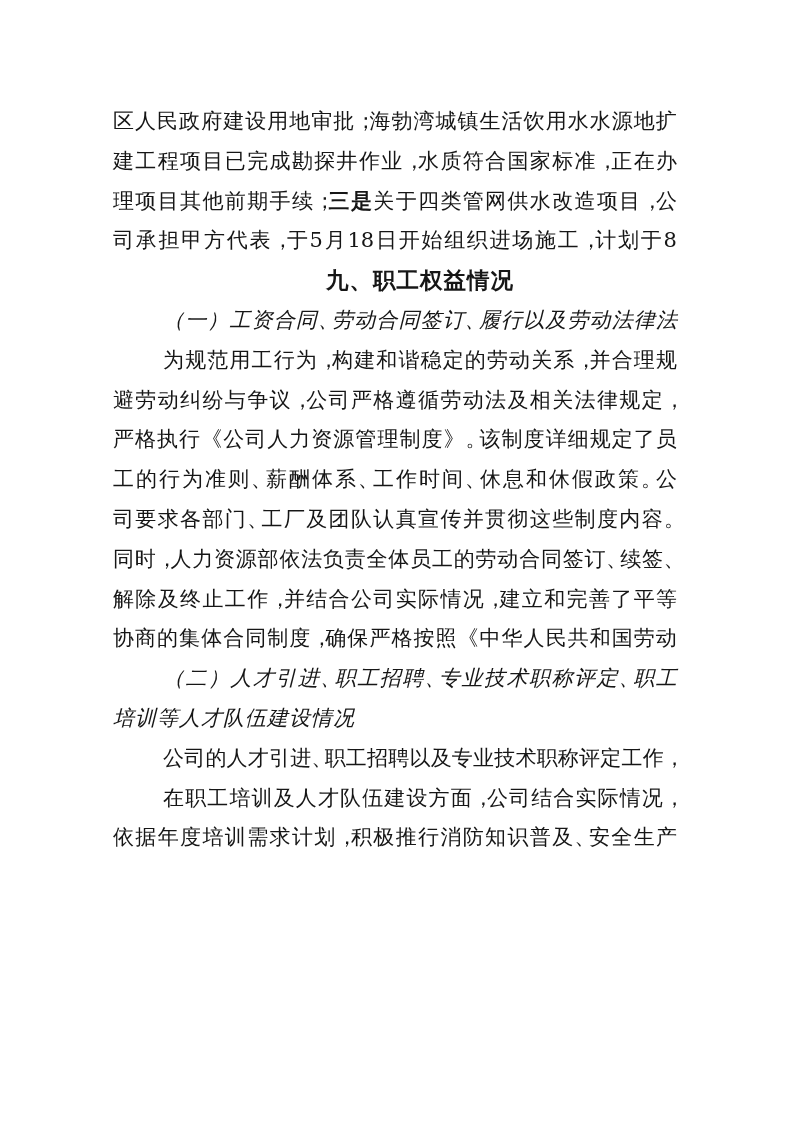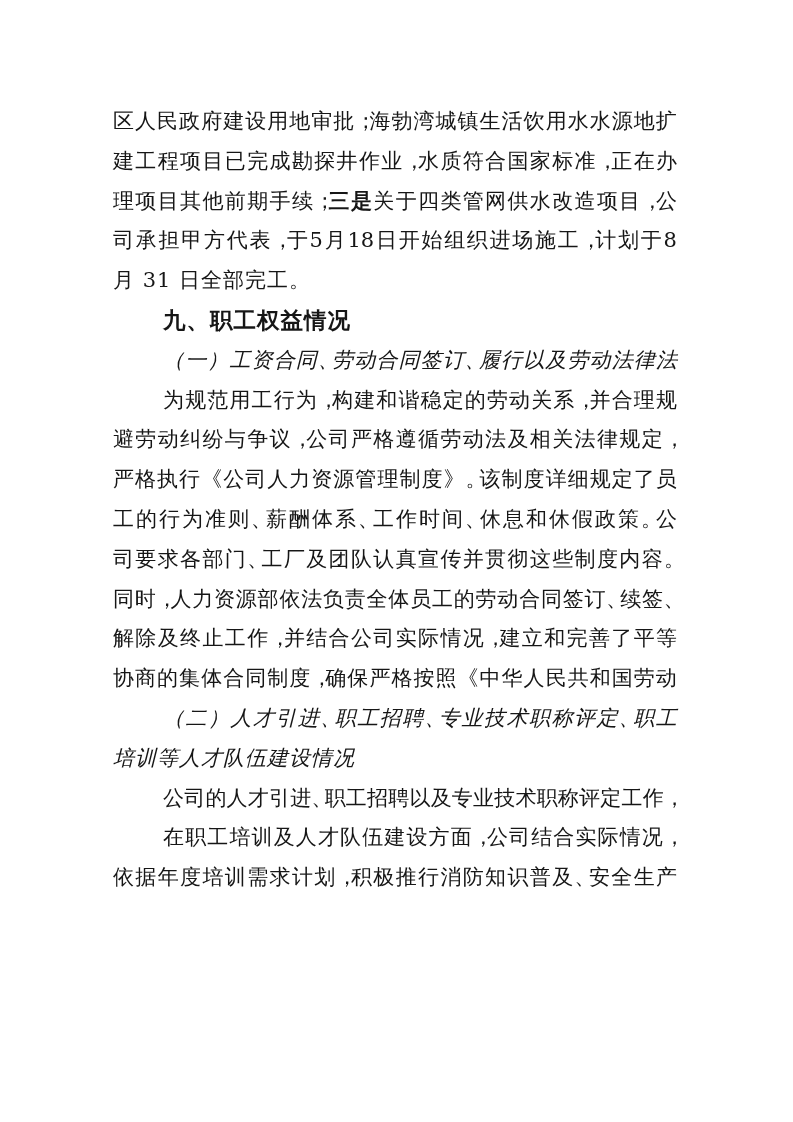--- a/index.html
+++ b/index.html
@@ -39,41 +39,41 @@
   .tok { display: inline-block; }
   .tok.punct {
     width: 13px;
     overflow: visible;
     text-align: left;
   }
   .style-heading .line {
     font-family: "DejaVu Sans", "Liberation Sans", sans-serif;
     font-weight: bold;
     font-size: 22.5px;
+    text-align: center;
   }
   .style-kaiti .line {
     font-style: italic;
   }
   .seg-bold {
     font-family: "DejaVu Sans", "Liberation Sans", sans-serif;
     font-weight: bold;
     font-style: normal;
   }
 </style>
 </head>
 <body>
 
 <div class="page" style="background: rgb(255, 255, 255); color: rgb(22, 22, 22);">
   <div class="content">
       <div class="block style-body">
         <div class="line just"><span class="tok">区</span><span class="tok">人</span><span class="tok">民</span><span class="tok">政</span><span class="tok">府</span><span class="tok">建</span><span class="tok">设</span><span class="tok">用</span><span class="tok">地</span><span class="tok">审</span><span class="tok">批</span><span class="tok punct">；</span><span class="tok">海</span><span class="tok">勃</span><span class="tok">湾</span><span class="tok">城</span><span class="tok">镇</span><span class="tok">生</span><span class="tok">活</span><span class="tok">饮</span><span class="tok">用</span><span class="tok">水</span><span class="tok">水</span><span class="tok">源</span><span class="tok">地</span><span class="tok">扩</span></div>
         <div class="line just"><span class="tok">建</span><span class="tok">工</span><span class="tok">程</span><span class="tok">项</span><span class="tok">目</span><span class="tok">已</span><span class="tok">完</span><span class="tok">成</span><span class="tok">勘</span><span class="tok">探</span><span class="tok">井</span><span class="tok">作</span><span class="tok">业</span><span class="tok punct">，</span><span class="tok">水</span><span class="tok">质</span><span class="tok">符</span><span class="tok">合</span><span class="tok">国</span><span class="tok">家</span><span class="tok">标</span><span class="tok">准</span><span class="tok punct">，</span><span class="tok">正</span><span class="tok">在</span><span class="tok">办</span></div>
         <div class="line just"><span class="tok">理</span><span class="tok">项</span><span class="tok">目</span><span class="tok">其</span><span class="tok">他</span><span class="tok">前</span><span class="tok">期</span><span class="tok">手</span><span class="tok">续</span><span class="tok punct">；</span><span class="tok seg-bold">三</span><span class="tok seg-bold">是</span><span class="tok">关</span><span class="tok">于</span><span class="tok">四</span><span class="tok">类</span><span class="tok">管</span><span class="tok">网</span><span class="tok">供</span><span class="tok">水</span><span class="tok">改</span><span class="tok">造</span><span class="tok">项</span><span class="tok">目</span><span class="tok punct">，</span><span class="tok">公</span></div>
         <div class="line just"><span class="tok">司</span><span class="tok">承</span><span class="tok">担</span><span class="tok">甲</span><span class="tok">方</span><span class="tok">代</span><span class="tok">表</span><span class="tok punct">，</span><span class="tok">于</span><span class="tok">5</span><span class="tok">月</span><span class="tok">18</span><span class="tok">日</span><span class="tok">开</span><span class="tok">始</span><span class="tok">组</span><span class="tok">织</span><span class="tok">进</span><span class="tok">场</span><span class="tok">施</span><span class="tok">工</span><span class="tok punct">，</span><span class="tok">计</span><span class="tok">划</span><span class="tok">于</span><span class="tok">8</span></div>
-        <div class="line plain"><span class="seg">月 31 日全部完工。</span></div>
       </div>
       <div class="block style-heading">
         <div class="line plain indent"><span class="seg">九、职工权益情况</span></div>
       </div>
       <div class="block style-kaiti">
         <div class="line just indent"><span class="tok">（</span><span class="tok">一</span><span class="tok">）</span><span class="tok">工</span><span class="tok">资</span><span class="tok">合</span><span class="tok">同</span><span class="tok punct">、</span><span class="tok">劳</span><span class="tok">动</span><span class="tok">合</span><span class="tok">同</span><span class="tok">签</span><span class="tok">订</span><span class="tok punct">、</span><span class="tok">履</span><span class="tok">行</span><span class="tok">以</span><span class="tok">及</span><span class="tok">劳</span><span class="tok">动</span><span class="tok">法</span><span class="tok">律</span><span class="tok">法</span></div>
       </div>
       <div class="block style-body">
         <div class="line just indent"><span class="tok">为</span><span class="tok">规</span><span class="tok">范</span><span class="tok">用</span><span class="tok">工</span><span class="tok">行</span><span class="tok">为</span><span class="tok punct">，</span><span class="tok">构</span><span class="tok">建</span><span class="tok">和</span><span class="tok">谐</span><span class="tok">稳</span><span class="tok">定</span><span class="tok">的</span><span class="tok">劳</span><span class="tok">动</span><span class="tok">关</span><span class="tok">系</span><span class="tok punct">，</span><span class="tok">并</span><span class="tok">合</span><span class="tok">理</span><span class="tok">规</span></div>
         <div class="line just"><span class="tok">避</span><span class="tok">劳</span><span class="tok">动</span><span class="tok">纠</span><span class="tok">纷</span><span class="tok">与</span><span class="tok">争</span><span class="tok">议</span><span class="tok punct">，</span><span class="tok">公</span><span class="tok">司</span><span class="tok">严</span><span class="tok">格</span><span class="tok">遵</span><span class="tok">循</span><span class="tok">劳</span><span class="tok">动</span><span class="tok">法</span><span class="tok">及</span><span class="tok">相</span><span class="tok">关</span><span class="tok">法</span><span class="tok">律</span><span class="tok">规</span><span class="tok">定</span><span class="tok punct">，</span></div>

